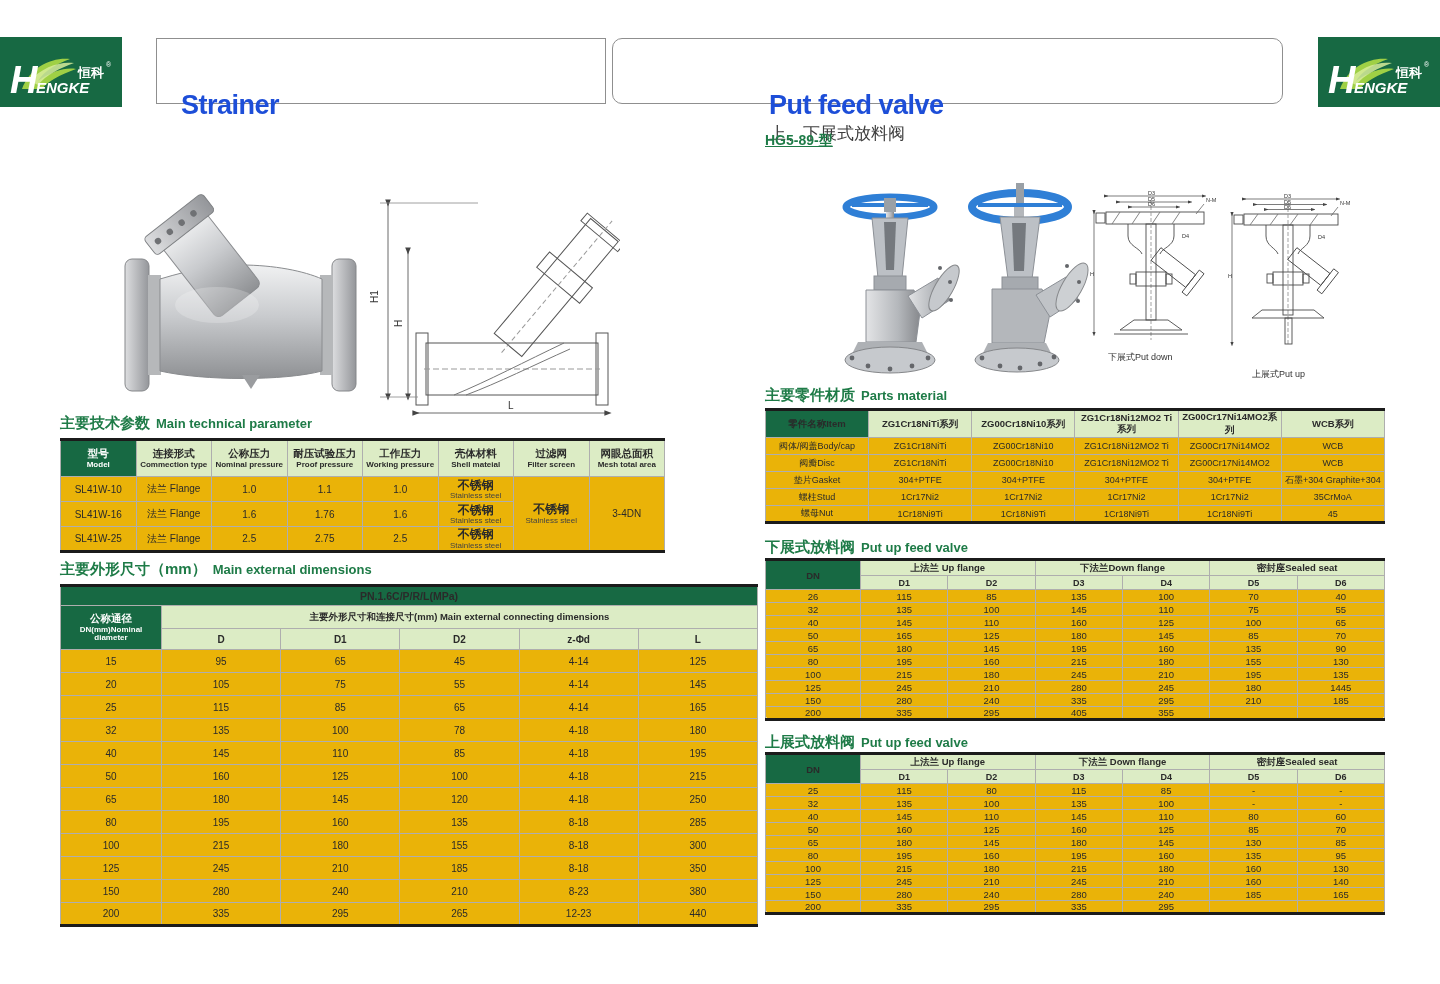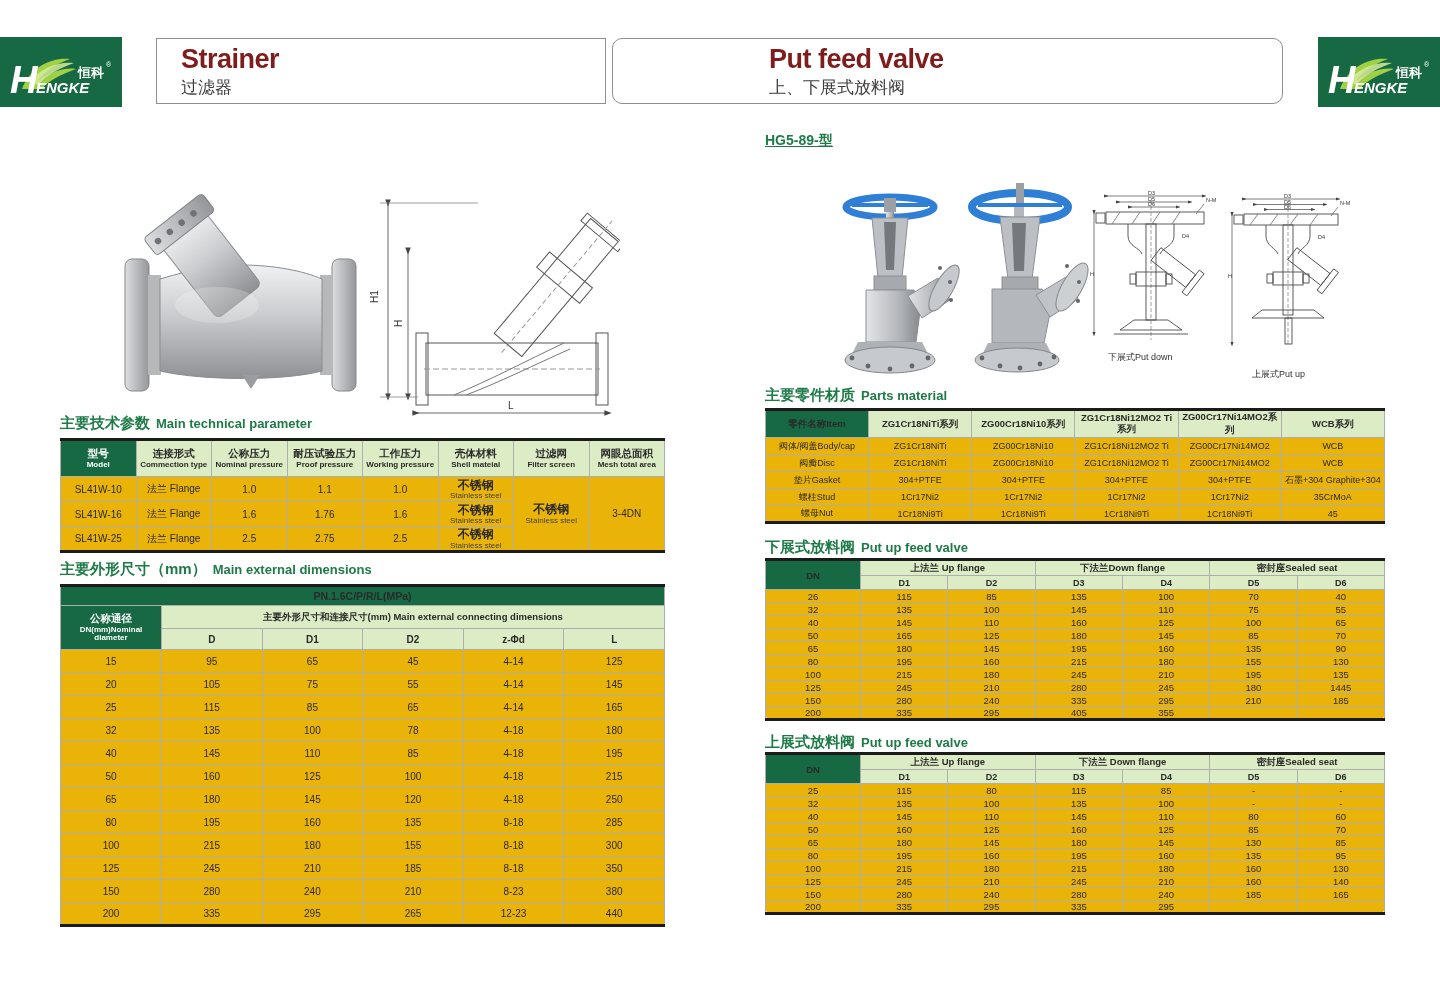--- a/index.html
+++ b/index.html
@@ -7,21 +7,21 @@
   body {
     width:1440px; height:984px; position:relative; overflow:hidden;
     font-family:"Liberation Sans", sans-serif; color:#2a2a2a;
   }
   .abs { position:absolute; }
 
   
   .logo-block { width:122px; height:70px; background:#176943; }
   .page-num { font-size:21px; font-weight:bold; color:#14532d;margin-left:47px; }
   .title-box { height:66px; border:1px solid #8f8f8f; background:#fff; }
-  .big-title { font-size:27px; font-weight:bold; color:#7f1d1d; line-height:1.05; letter-spacing:-0.5px; }
+  .big-title { font-size:27px; font-weight:bold; color:#1d4ed8; line-height:1.05; letter-spacing:-0.5px;margin-top:46px; }
   .big-sub   { font-size:17px; color:#3d3d3d; margin-top:3px; }
 
   
   .sec-title .zh { font-size:15px; font-weight:bold; color:#1e7b47; }
   .sec-title .en { font-size:13px; font-weight:bold; color:#1e7b47; margin-left:6px; }
   .model-label { font-size:14px; font-weight:bold; color:#1e7b47; text-decoration:underline; }
 
   
   table.cat { border-collapse:collapse; table-layout:fixed; background:#eab308;
               border-top:3px solid #1b1b1b; border-bottom:3px solid #1b1b1b; }
@@ -37,21 +37,21 @@
   .en2 { display:block; font-size:8px;  font-weight:bold; line-height:1.1; }
   .cell2 .zh3 { display:block; font-size:12px; line-height:1.2;font-weight:bold; }
   .cell2 .en3 { display:block; font-size:8px;  line-height:1.05; color:#444; }
 
   
   #tech-table { width:605px; font-size:10px; }
   #tech-table thead th { height:37px; }
   #tech-table tbody td { height:25px; }
 
   
-  #dims-table { width:605px; font-size:10px; }
+  #dims-table { width:698px; font-size:10px; }
   #dims-table .pn-row td { height:20px; font-size:10.5px; font-weight:bold; }
   #dims-table .grp td { height:23px; font-size:9.5px; font-weight:bold; }
   #dims-table .sub td { height:21px; font-size:10px; font-weight:bold; }
   #dims-table tbody td { height:23px; }
 
   
   .t-sm { width:620px; font-size:9.5px;border-radius:8px; }
   .t-sm thead .g th { height:16px; font-size:9.5px; font-weight:bold; }
   .t-sm thead .s th { height:14px; font-size:9px;  font-weight:bold; }
   .t-sm tbody td { height:13px; }
@@ -72,21 +72,20 @@
     <path d="M30,44 C42,30 60,24 74,26 C60,31 46,38 38,48 Z" fill="#d7ec9a" opacity="0.85"></path>
     <text x="10" y="56" font-size="38" font-weight="bold" font-style="italic" fill="#ffffff">H</text>
     <text x="36" y="56" font-size="15" font-weight="bold" font-style="italic" fill="#ffffff">ENGKE</text>
     <text x="78" y="40" font-size="13" font-weight="bold" fill="#ffffff">恒科</text>
     <text x="106" y="30" font-size="7" fill="#ffffff">®</text>
   </svg>
 </div>
 <div class="abs page-num" style="left:127px;top:38px;">19</div>
 <div class="abs title-box" style="left:156px;top:38px;width:450px;padding:6px 0 0 24px;">
   <div class="big-title">Strainer</div>
-  <div class="big-sub">过滤器</div>
 </div>
 <div class="abs title-box" style="left:612px;top:38px;width:671px;padding:6px 0 0 156px;border-radius:10px;">
   <div class="big-title">Put feed valve</div>
   <div class="big-sub">上、下展式放料阀</div>
 </div>
 <div class="abs page-num" style="left:1288px;top:38px;">20</div>
 <div class="abs logo-block" style="left:1318px;top:37px;">
   <svg width="122" height="70" viewBox="0 0 122 70">
     <rect x="0" y="0" width="122" height="70" fill="#176943"></rect>
     <path d="M22,52 C30,30 52,20 70,22 C56,27 44,34 38,44 C52,34 66,30 76,32 C60,38 48,44 42,52 Z" fill="#9fd045"></path>

